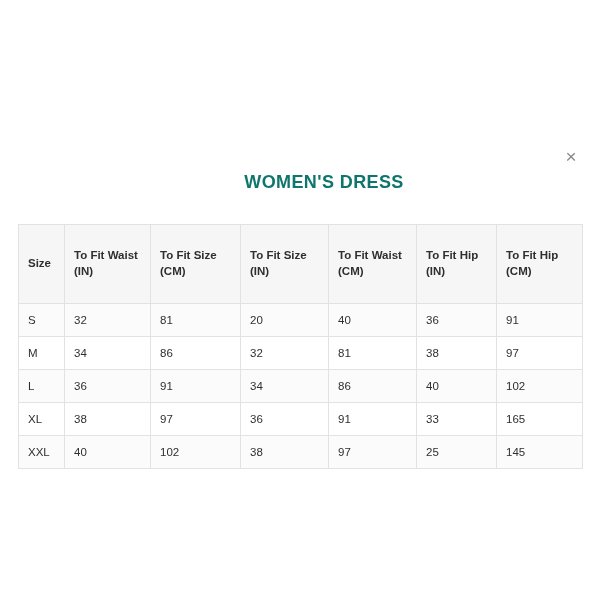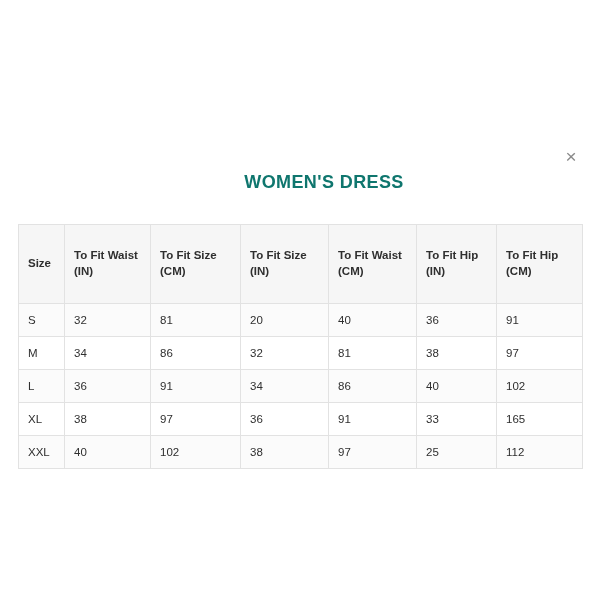--- a/index.html
+++ b/index.html
@@ -164,19 +164,19 @@
           <td>33</td>
           <td>165</td>
         </tr>
         <tr>
           <td>XXL</td>
           <td>40</td>
           <td>102</td>
           <td>38</td>
           <td>97</td>
           <td>25</td>
-          <td>112</td>
+          <td>145</td>
         </tr>
       </tbody>
     </table>
   </div>
 
 </div>
 
 </body></html>

